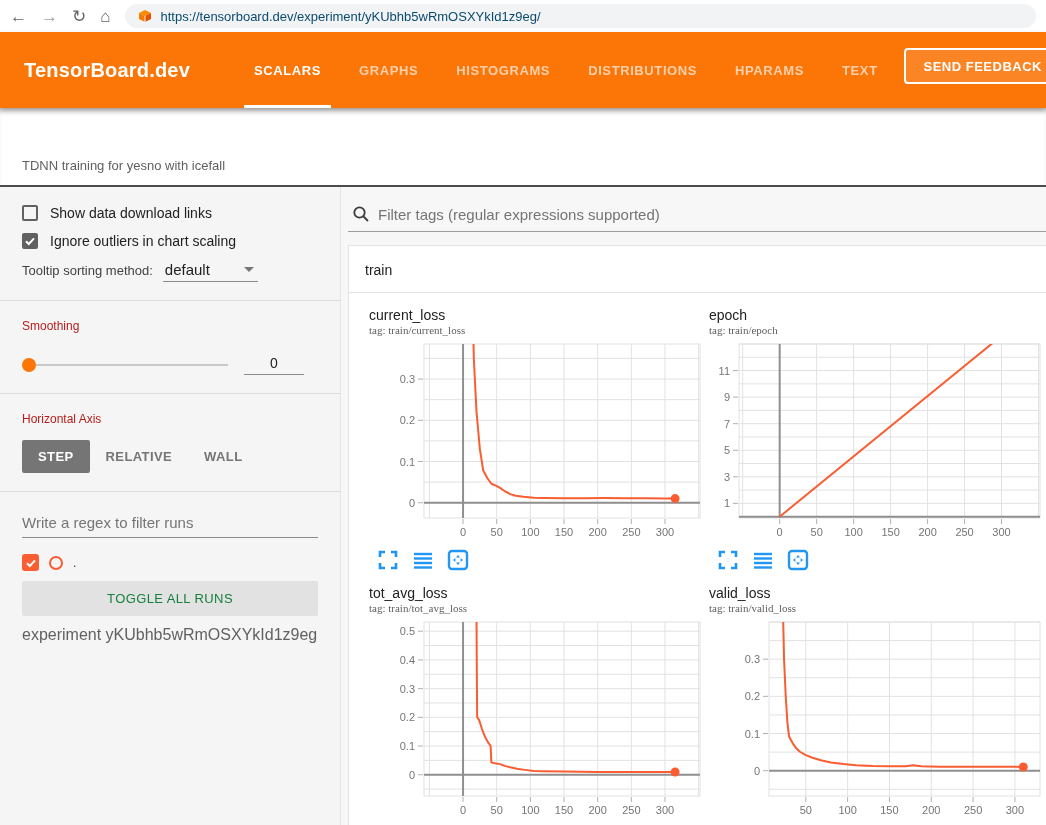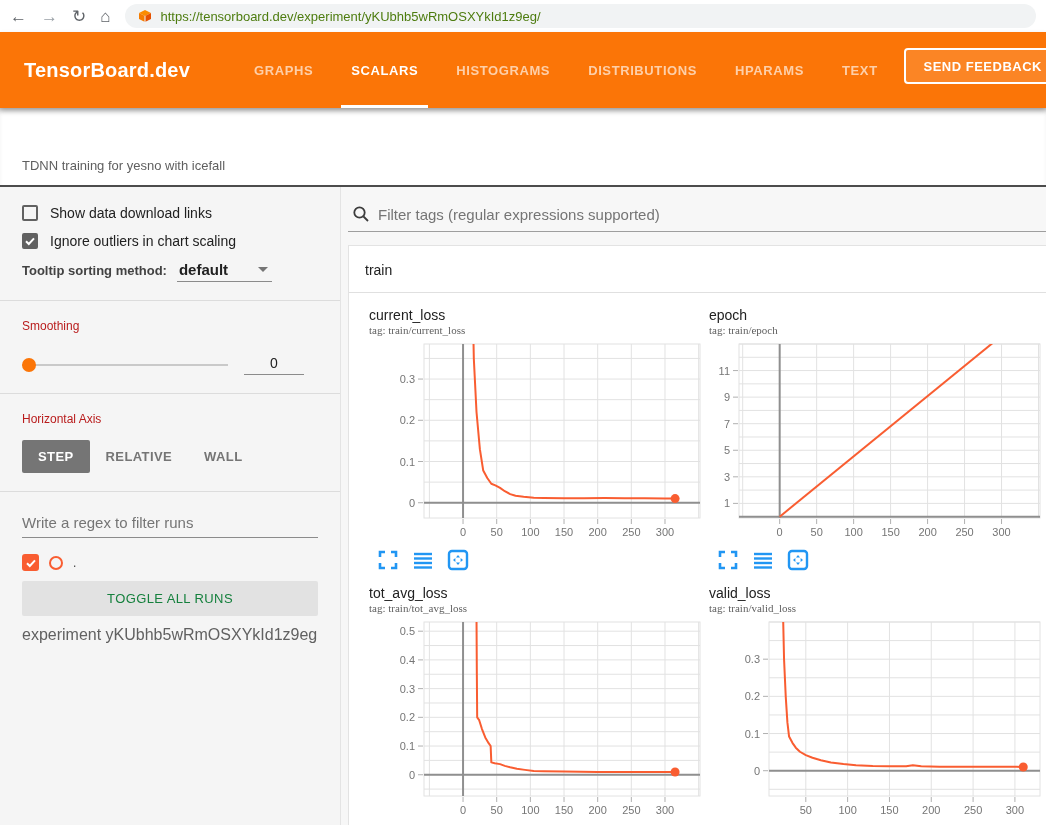--- a/index.html
+++ b/index.html
@@ -6,21 +6,21 @@
   html,body { width:1046px; height:825px; overflow:hidden; background:#fff;
     font-family:"Liberation Sans", sans-serif; }
 
   
   .browser-bar { height:32px; background:#fff; display:flex; align-items:center;
     padding:0 10px; gap:14px; }
   .nav-ico { font-size:17px; color:#5f6368; line-height:1; cursor:pointer; }
   .nav-ico.fwd { color:#9aa0a6; }
   .url-bar { flex:1; height:24px; background:#f1f3f4; border-radius:12px;
     display:flex; align-items:center; padding:0 12px; gap:8px; }
-  .url-text { font-size:13px; color:#4d7c0f; white-space:nowrap; overflow:hidden; }
+  .url-text { font-size:13px; color:#0c4a6e; white-space:nowrap; overflow:hidden; }
 
   
   .tb-header { height:76px; background:#fb7507; display:flex; align-items:center;
     position:relative; padding-left:24px; box-shadow:0 3px 5px rgba(0,0,0,.25); z-index:5; }
   .brand { color:#fff; font-size:20px; font-weight:bold; letter-spacing:.2px; margin-right:60px; }
   .tabs { display:flex; align-items:center; gap:30px; height:100%; }
   .tab { color:rgba(255,255,255,.65); font-size:13px; font-weight:bold;
     letter-spacing:.6px; height:100%; display:flex; align-items:center;
     cursor:pointer; position:relative; padding:0 4px; }
   .tab.active { color:#fff; }
@@ -43,21 +43,21 @@
     font-size:14px; color:#212121; flex:none; }
   .side-sec { padding:18px 22px; }
   .divider { height:1px; background:#dcdcdc; }
 
   .chk-row { display:flex; align-items:center; gap:12px; margin-bottom:12px; cursor:pointer; }
   .chk { width:16px; height:16px; border:2px solid #616161; border-radius:2px;
     background:#f5f5f5; flex:none; display:flex; align-items:center; justify-content:center; }
   .chk.checked { background:#616161; }
   .chk.run { border-color:#f95d31; background:#f95d31; width:17px; height:17px; border-radius:3px; }
 
-  .tooltip-row { margin-top:10px; display:flex; align-items:baseline; gap:10px; font-size:13px; color:#424242;font-weight:bold; }
+  .tooltip-row { margin-top:10px; display:flex; align-items:baseline; gap:10px; font-size:13px; color:#424242; }
   .select { font-size:15px; color:#212121; border-bottom:1px solid #8b8b8b;
     padding:0 4px 3px 2px; min-width:95px; display:inline-flex; justify-content:space-between;
     align-items:center; cursor:pointer; }
   .caret { width:0; height:0; border-left:5px solid transparent; border-right:5px solid transparent;
     border-top:5px solid #757575; margin-left:14px; }
 
   .slider-row { display:flex; align-items:center; margin-top:22px; gap:16px; }
   .slider-track { position:relative; width:206px; height:2px; background:#c9c9c9; }
   .slider-thumb { position:absolute; left:0; top:-6px; width:14px; height:14px;
     border-radius:50%; background:#fb7507; cursor:pointer; }
@@ -118,22 +118,22 @@
       <path d="M2 5 v6 l5.5 2.8 v-6 Z" fill="#f57c00"></path>
       <path d="M14 5 v6 l-5.5 2.8 v-6 Z" fill="#e65100"></path>
     </svg>
     <span class="url-text">https://tensorboard.dev/experiment/yKUbhb5wRmOSXYkId1z9eg/</span>
   </div>
 </div>
 
 <div class="tb-header">
   <span class="brand">TensorBoard.dev</span>
   <div class="tabs">
+    <span class="tab active">SCALARS</span>
     <span class="tab">GRAPHS</span>
-    <span class="tab active">SCALARS</span>
     <span class="tab">HISTOGRAMS</span>
     <span class="tab">DISTRIBUTIONS</span>
     <span class="tab">HPARAMS</span>
     <span class="tab">TEXT</span>
   </div>
   <span class="feedback-btn">SEND FEEDBACK</span>
 </div>
 
 <div class="title-band">
   <span class="exp-title">TDNN training for yesno with icefall</span>

